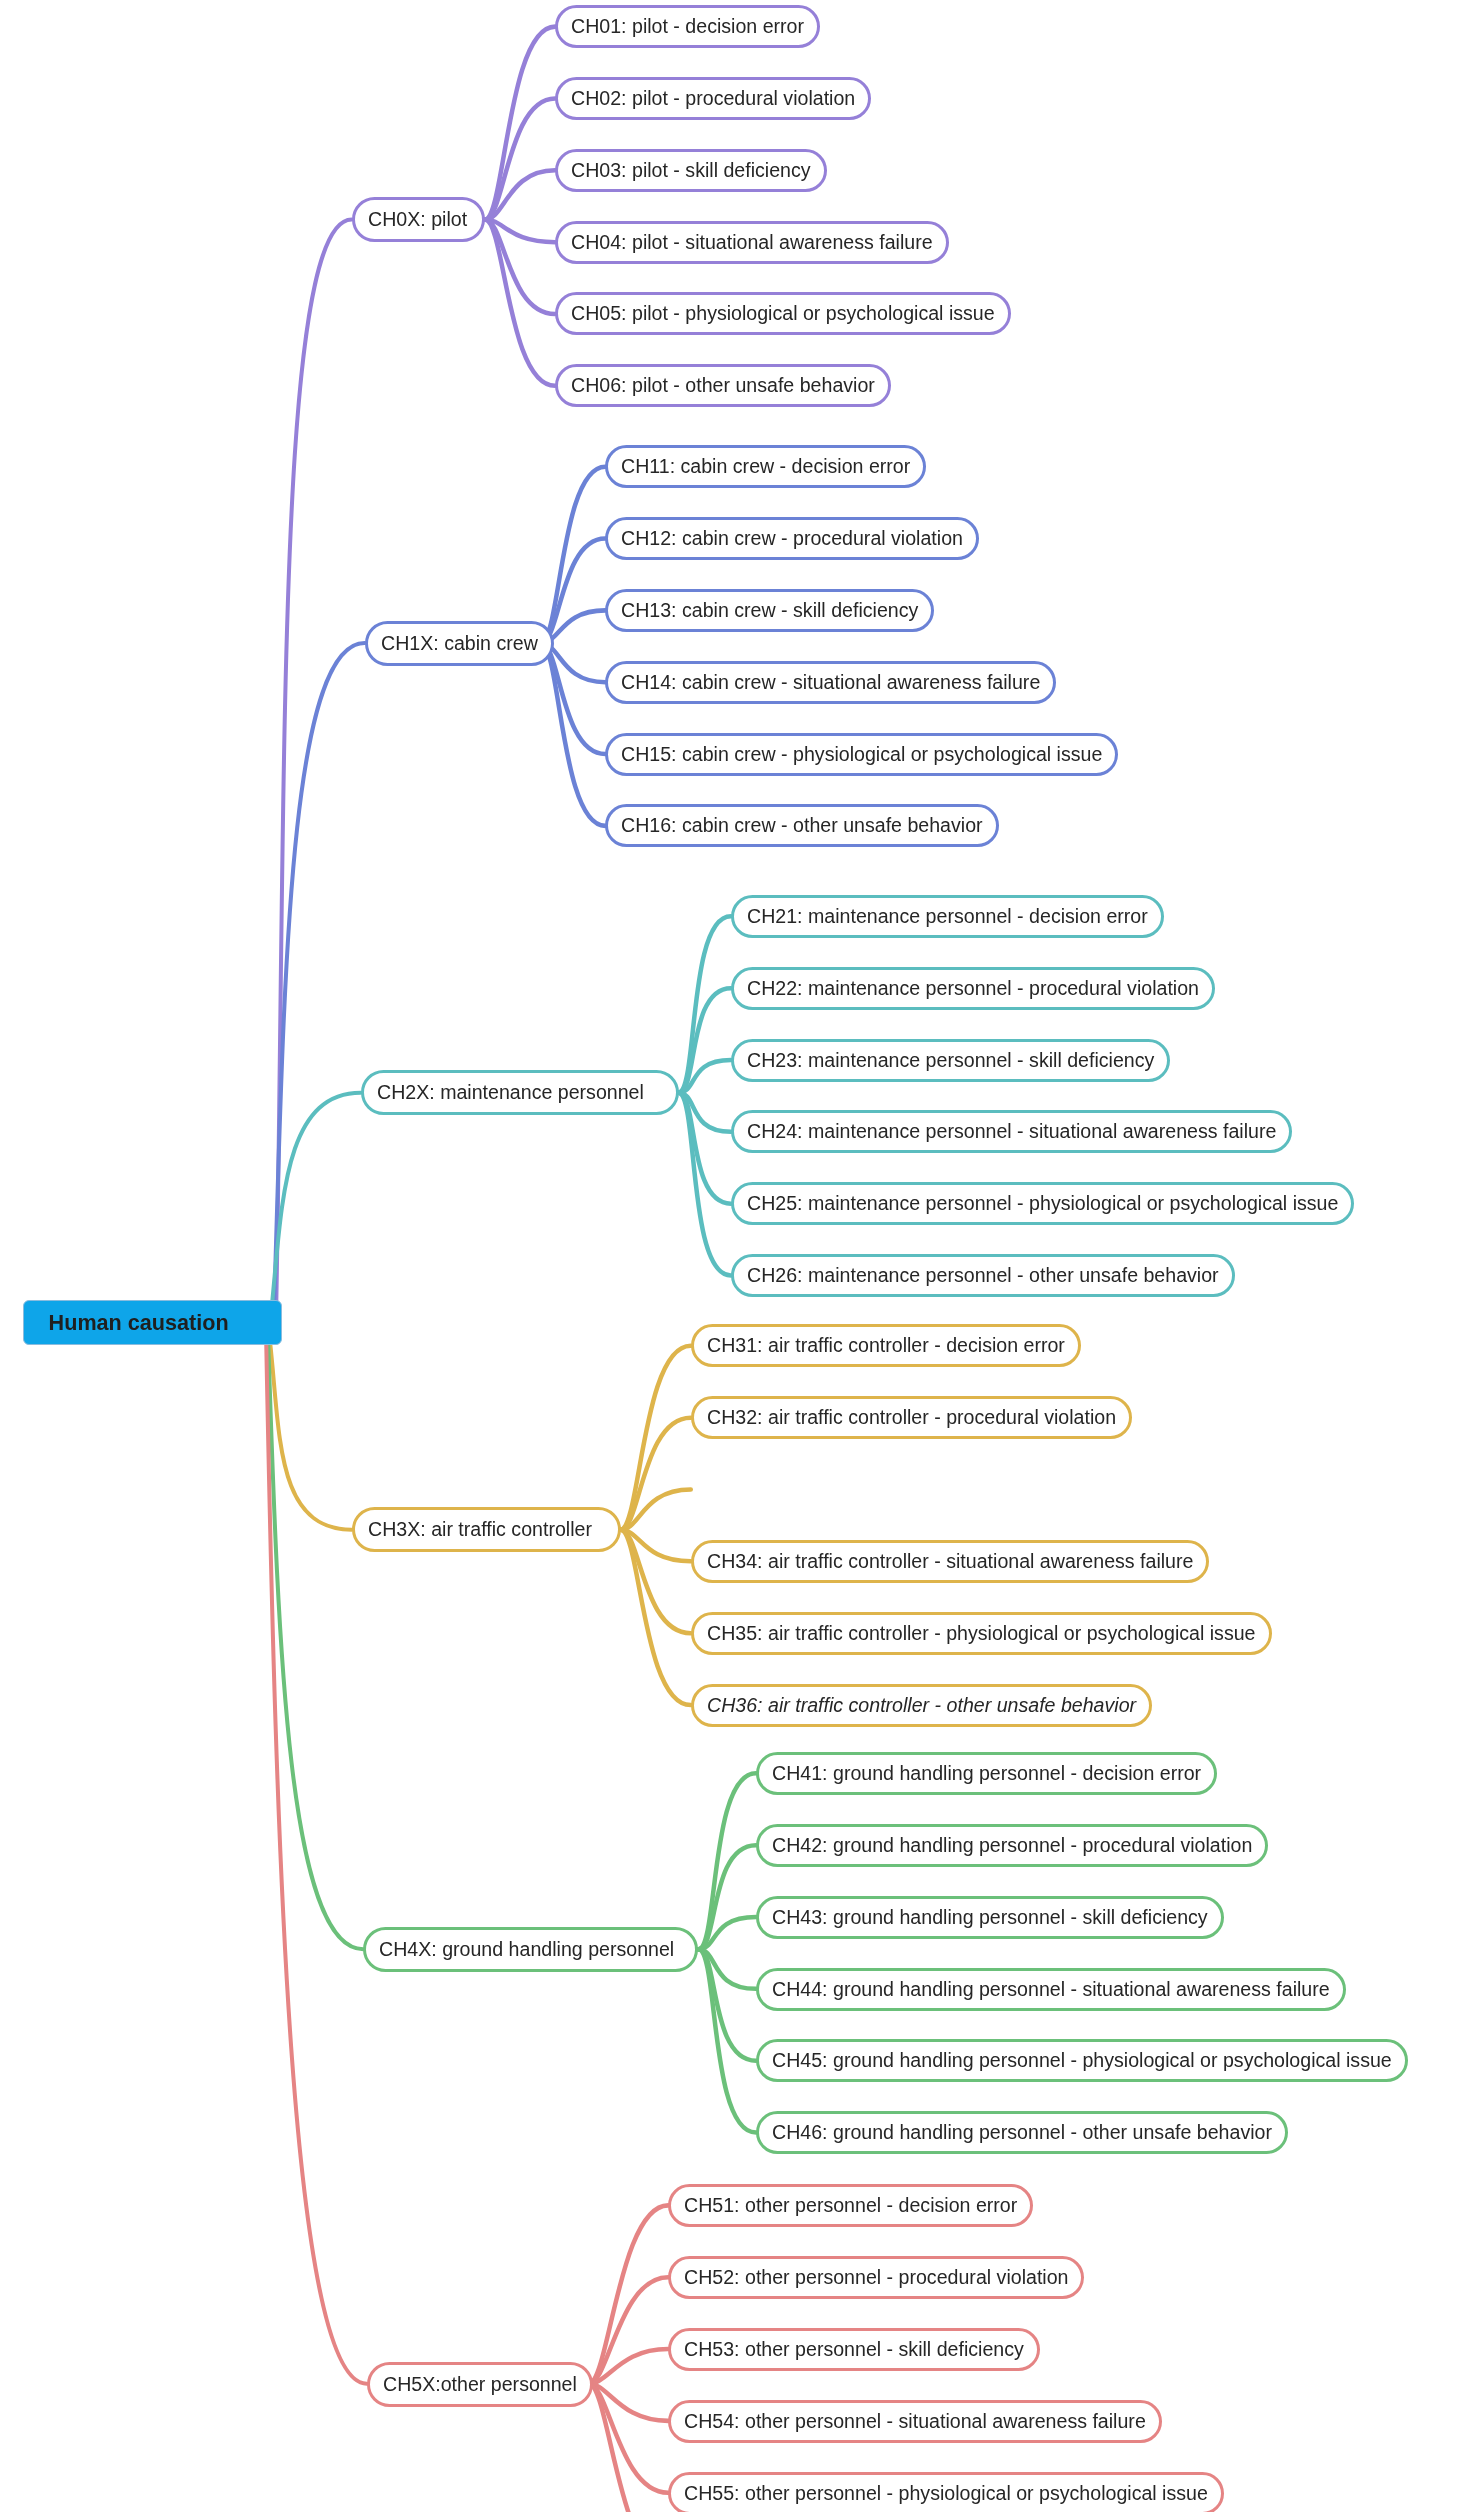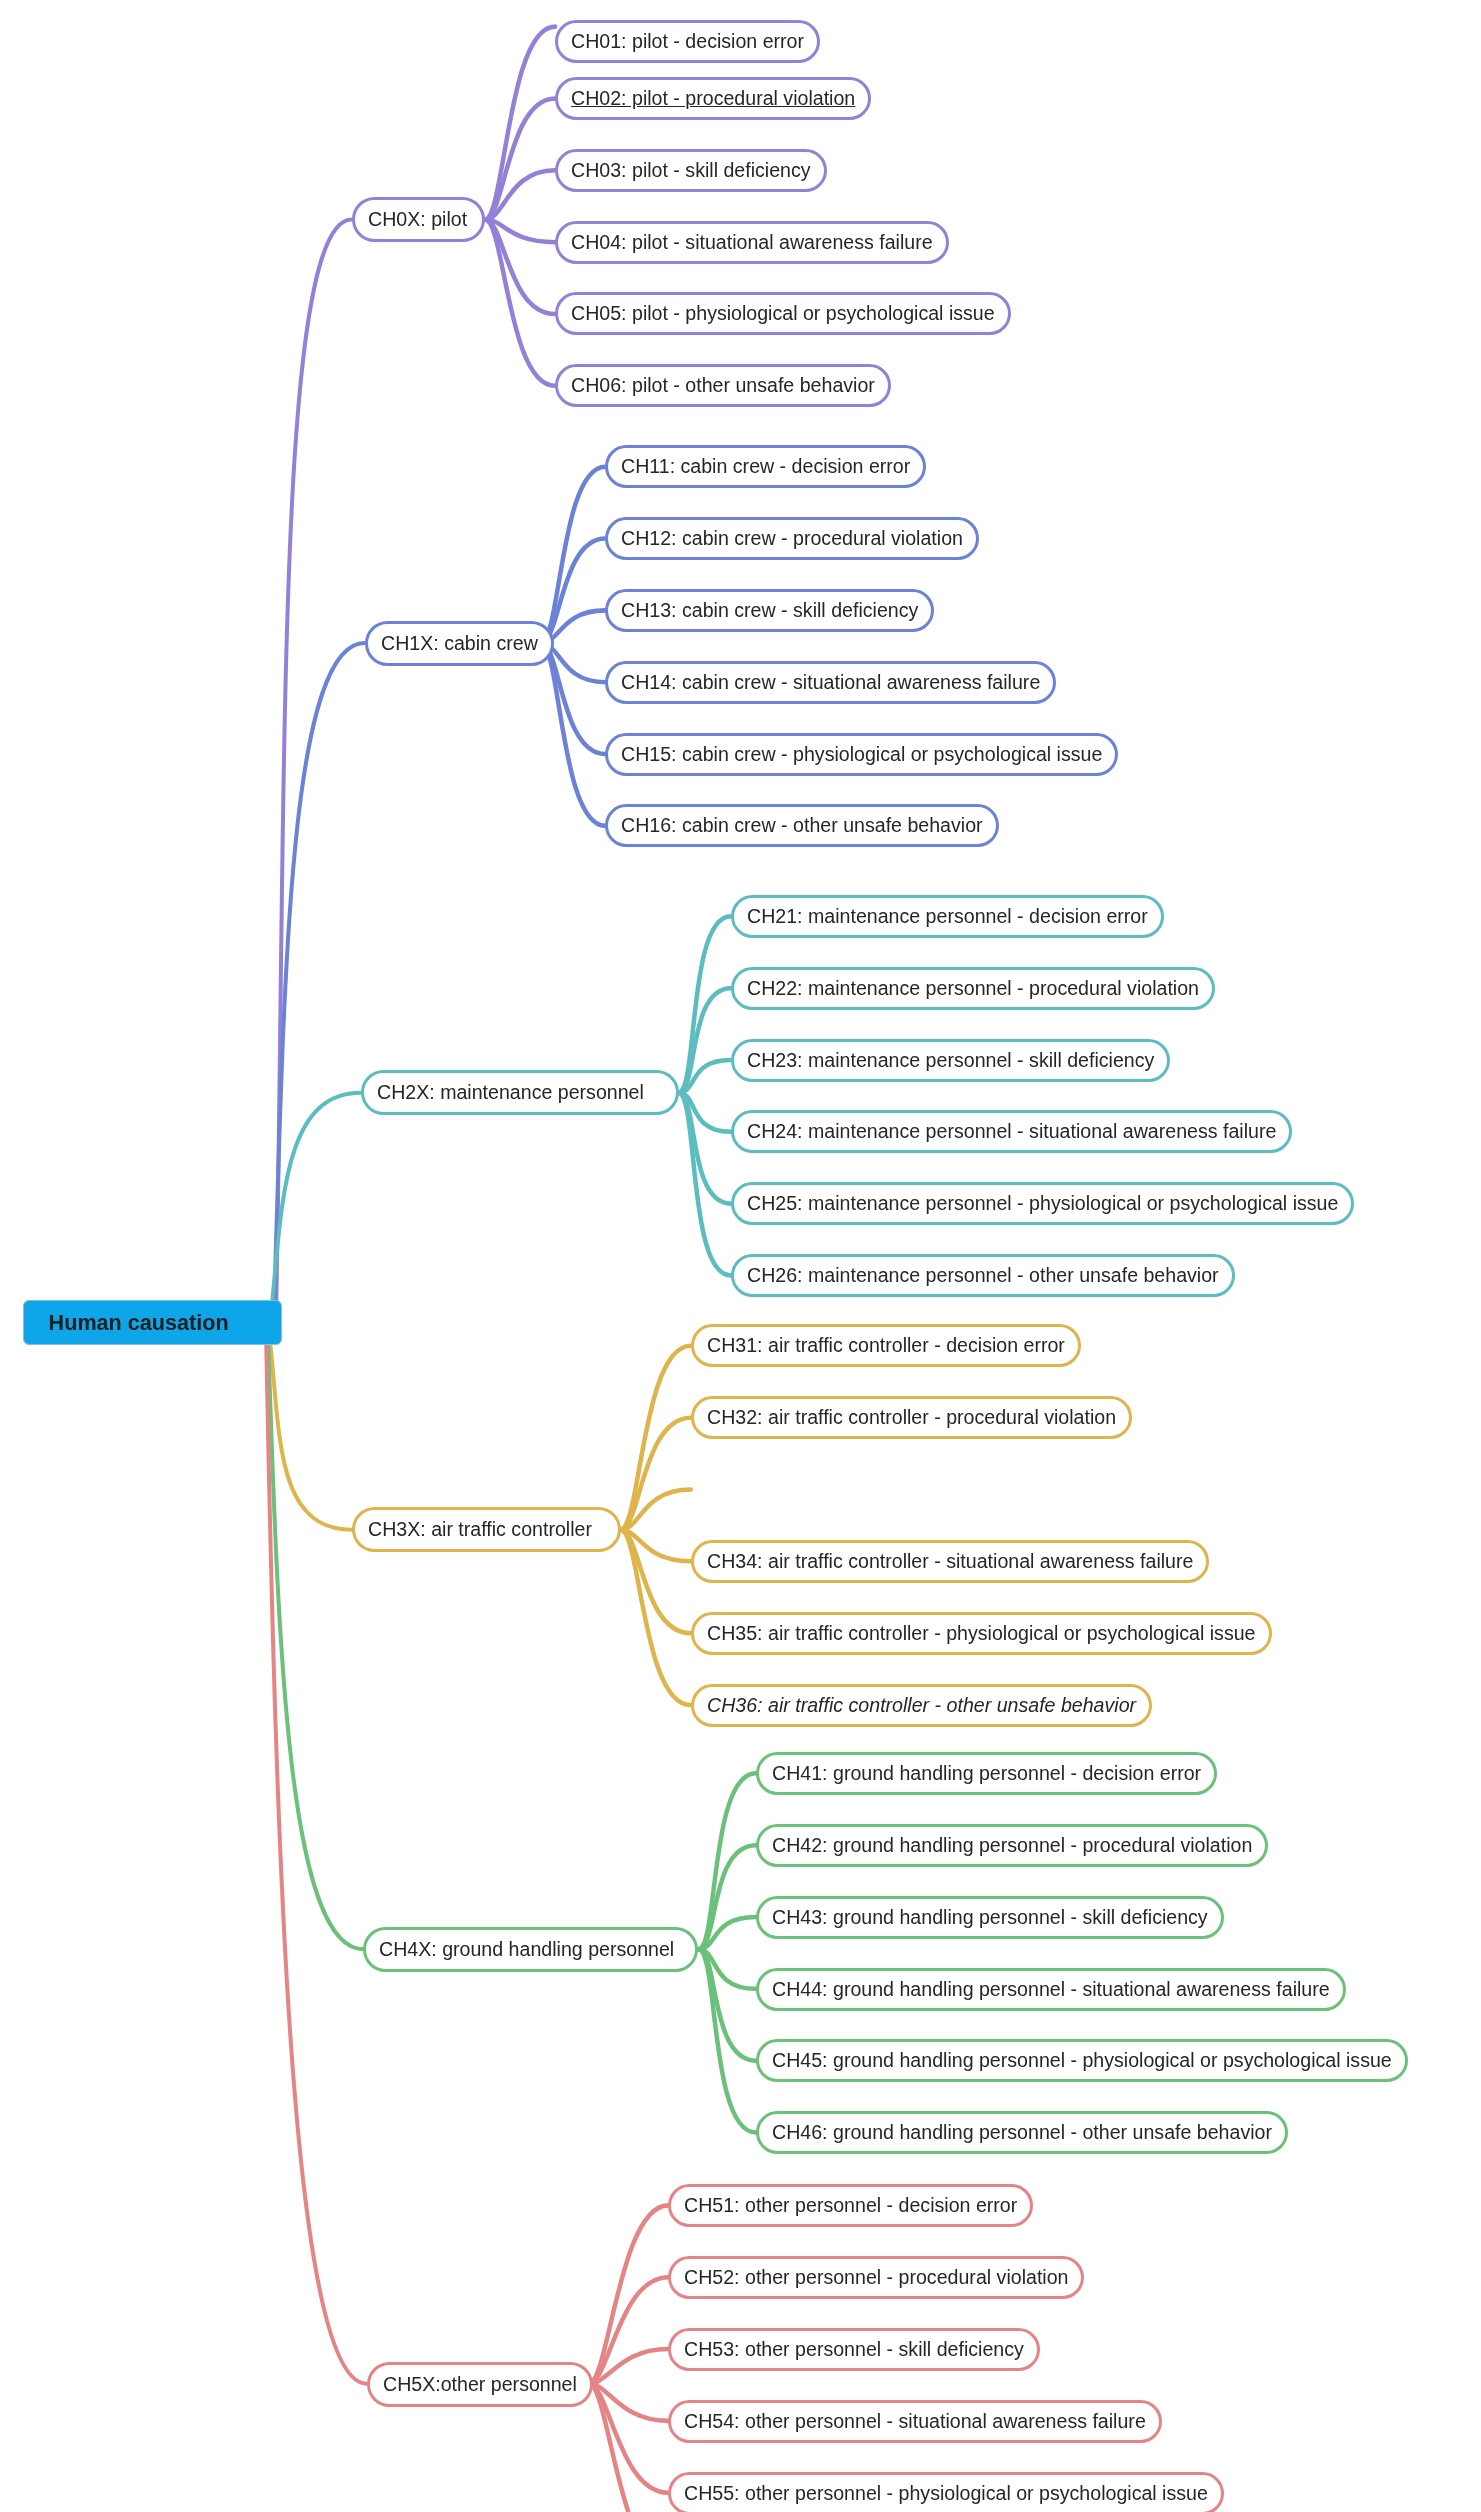--- a/index.html
+++ b/index.html
@@ -107,24 +107,24 @@
       <path d="M 1172 4745 C 1212 4745 1232 4819 1330 4819" fill="none" stroke="#E58484" stroke-width="9" stroke-linecap="round"></path>
       <path d="M 1172 4745 C 1212 4745 1232 4962 1330 4962" fill="none" stroke="#E58484" stroke-width="9" stroke-linecap="round"></path>
       <path d="M 1172 4745 C 1212 4745 1232 5105 1330 5105" fill="none" stroke="#E58484" stroke-width="9" stroke-linecap="round"></path>
     </svg>
   <div class="root">
     <span>Human causation</span>
   </div>
 <div class="node branch" style="left: 352px; top: 197px; min-width: 133px; border-color: rgb(149, 128, 216);">
       <span>CH0X: pilot</span>
     </div>
-    <div class="node leaf" style="left: 555px; top: 20px; border-color: rgb(149, 128, 216);">
+    <div class="node leaf" style="left: 555px; top: 5px; border-color: rgb(149, 128, 216);">
       <span>CH01: pilot - decision error</span>
     </div>
-    <div class="node leaf" style="left: 555px; top: 77px; border-color: rgb(149, 128, 216); text-decoration: underline;">
+    <div class="node leaf" style="left: 555px; top: 77px; border-color: rgb(149, 128, 216);">
       <span>CH02: pilot - procedural violation</span>
     </div>
     <div class="node leaf" style="left: 555px; top: 149px; border-color: rgb(149, 128, 216);">
       <span>CH03: pilot - skill deficiency</span>
     </div>
     <div class="node leaf" style="left: 555px; top: 221px; border-color: rgb(149, 128, 216);">
       <span>CH04: pilot - situational awareness failure</span>
     </div>
     <div class="node leaf" style="left: 555px; top: 292px; border-color: rgb(149, 128, 216);">
       <span>CH05: pilot - physiological or psychological issue</span>

